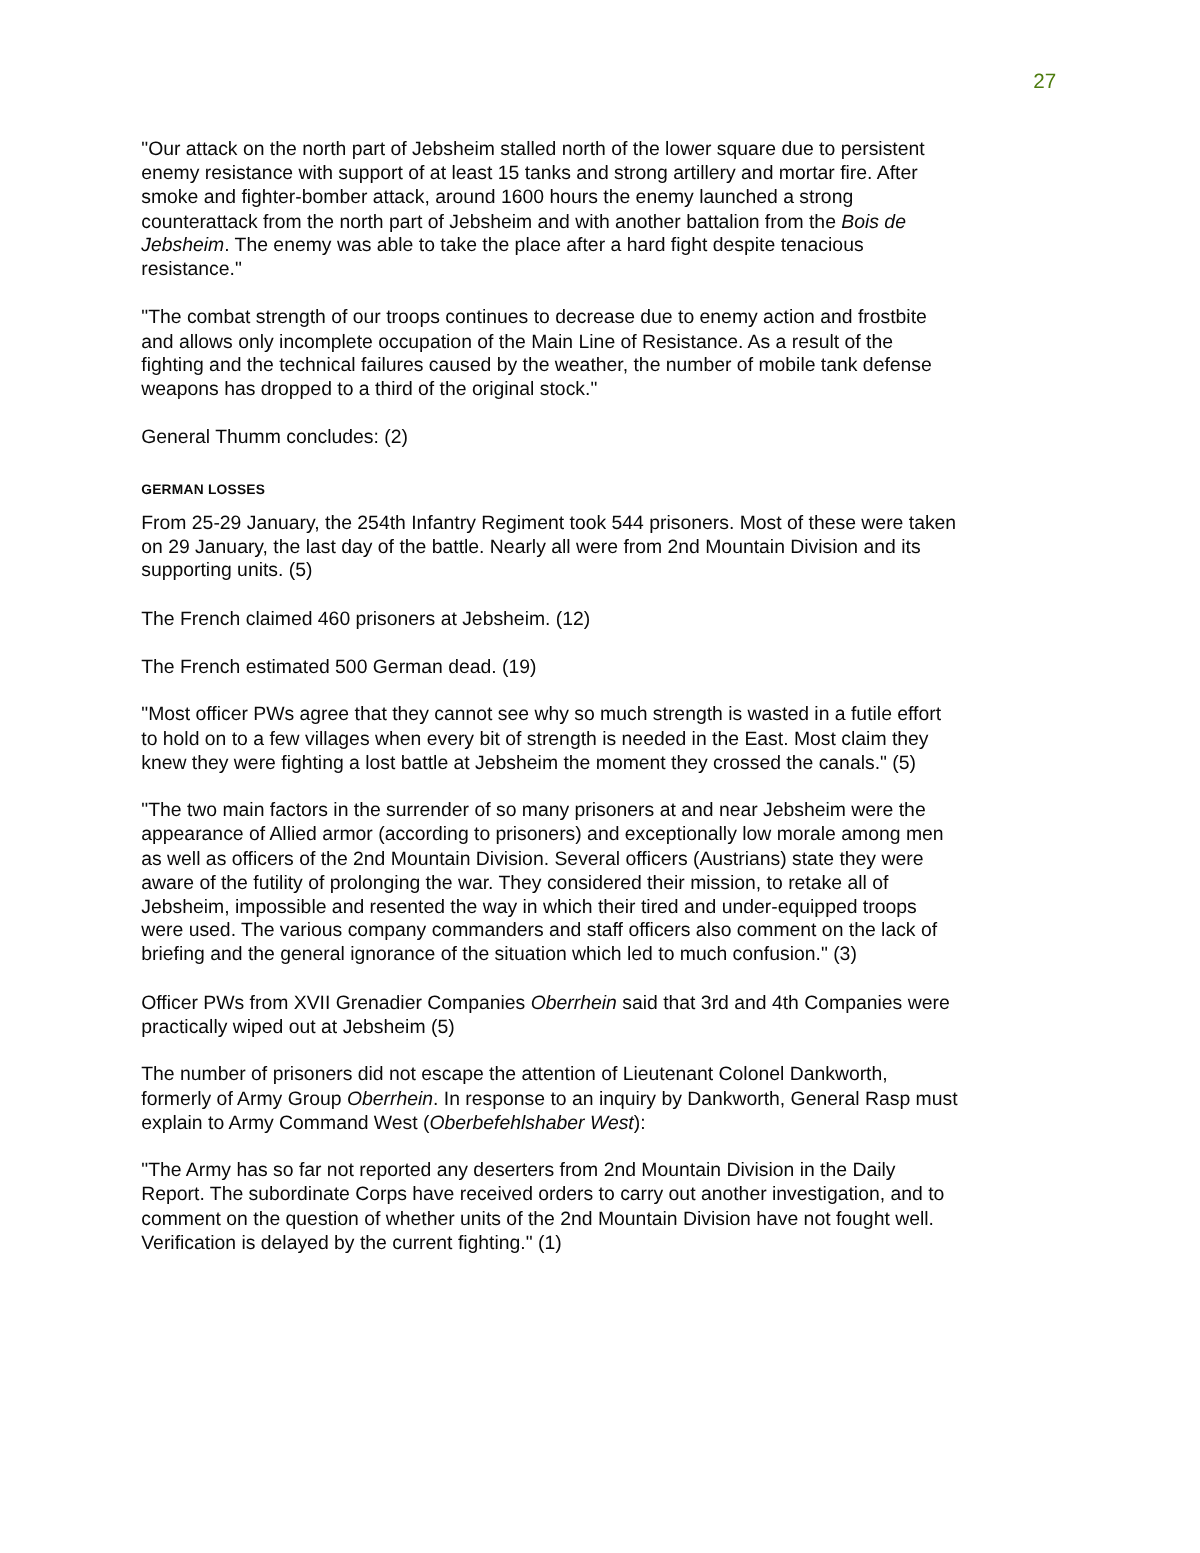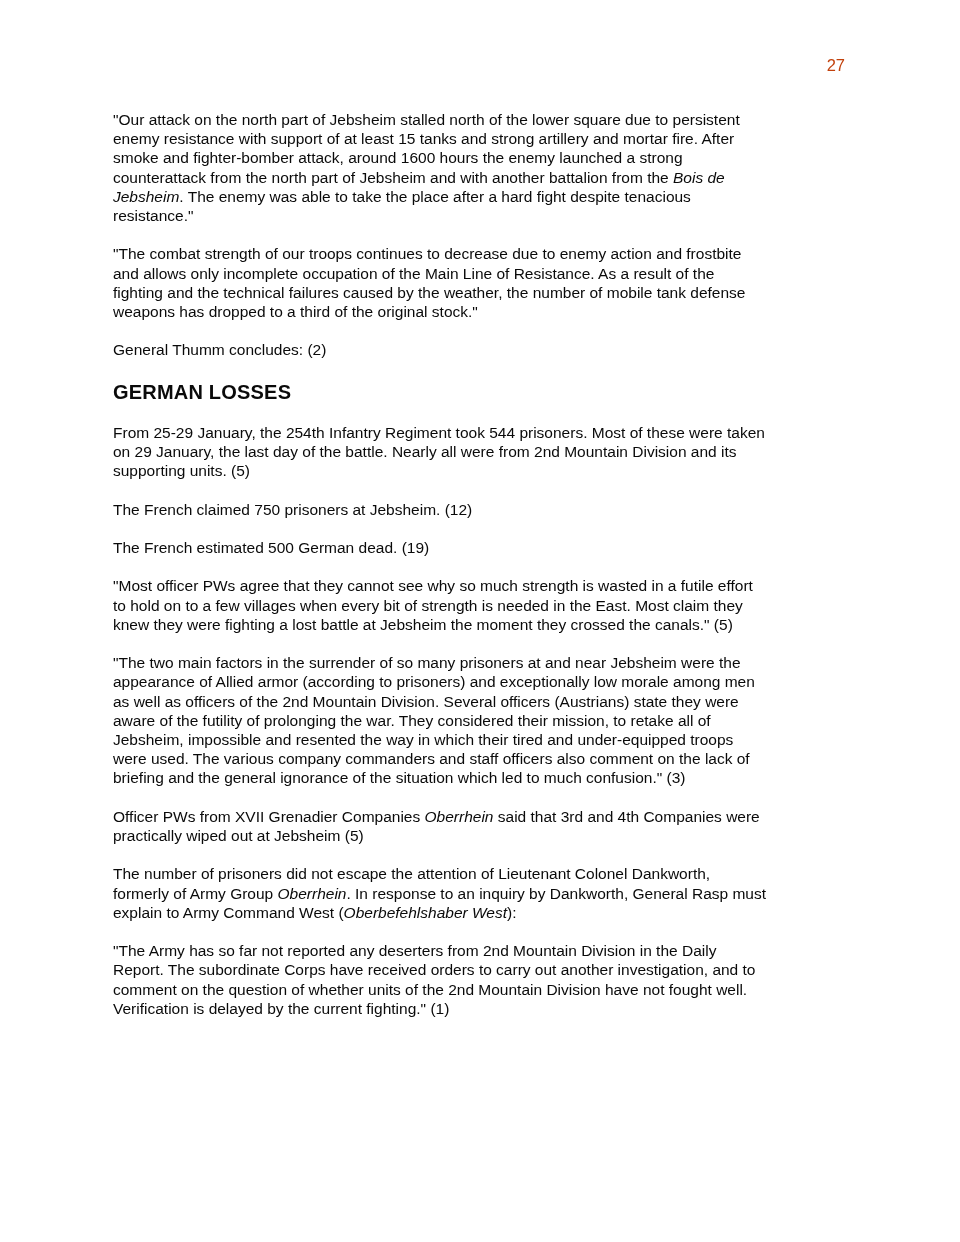--- a/index.html
+++ b/index.html
@@ -17,36 +17,36 @@
     line-height: 19.2px;
     color: #0a0a0a;
     overflow: hidden;
   }
   .page-number {
     position: absolute;
     top: 55px;
     right: 115px;
     font-size: 16.5px;
     line-height: 20px;
-    color: #c2410c;
+    color: #4d7c0f;
   }
   .doc-body {
     position: absolute;
     top: 110px;
     left: 113px;
     width: 745px;
   }
   .para {
     margin: 0 0 19.2px 0;
     white-space: pre-line;
   }
   .heading {
-    margin: 23px 0 21px 0;
+    margin: 23px 0 7px 0;
     font-weight: bold;
-    font-size: 20px;
+    font-size: 11px;
     letter-spacing: 0.2px;
     white-space: pre-line;
   }
   .run-normal { font-style: normal; }
   .run-italic { font-style: italic; }
 </style>
 </head>
 <body>
 
 <div class="page">
@@ -60,21 +60,21 @@
 resistance."</span></p>
       <p class="para"><span class="run-normal">"The combat strength of our troops continues to decrease due to enemy action and frostbite
 and allows only incomplete occupation of the Main Line of Resistance. As a result of the
 fighting and the technical failures caused by the weather, the number of mobile tank defense
 weapons has dropped to a third of the original stock."</span></p>
       <p class="para"><span class="run-normal">General Thumm concludes: (2)</span></p>
       <p class="heading"><span class="run-normal">GERMAN LOSSES</span></p>
       <p class="para"><span class="run-normal">From 25-29 January, the 254th Infantry Regiment took 544 prisoners. Most of these were taken
 on 29 January, the last day of the battle. Nearly all were from 2nd Mountain Division and its
 supporting units. (5)</span></p>
-      <p class="para"><span class="run-normal">The French claimed 750 prisoners at Jebsheim. (12)</span></p>
+      <p class="para"><span class="run-normal">The French claimed 460 prisoners at Jebsheim. (12)</span></p>
       <p class="para"><span class="run-normal">The French estimated 500 German dead. (19)</span></p>
       <p class="para"><span class="run-normal">"Most officer PWs agree that they cannot see why so much strength is wasted in a futile effort
 to hold on to a few villages when every bit of strength is needed in the East. Most claim they
 knew they were fighting a lost battle at Jebsheim the moment they crossed the canals." (5)</span></p>
       <p class="para"><span class="run-normal">"The two main factors in the surrender of so many prisoners at and near Jebsheim were the
 appearance of Allied armor (according to prisoners) and exceptionally low morale among men
 as well as officers of the 2nd Mountain Division. Several officers (Austrians) state they were
 aware of the futility of prolonging the war. They considered their mission, to retake all of
 Jebsheim, impossible and resented the way in which their tired and under-equipped troops
 were used. The various company commanders and staff officers also comment on the lack of

